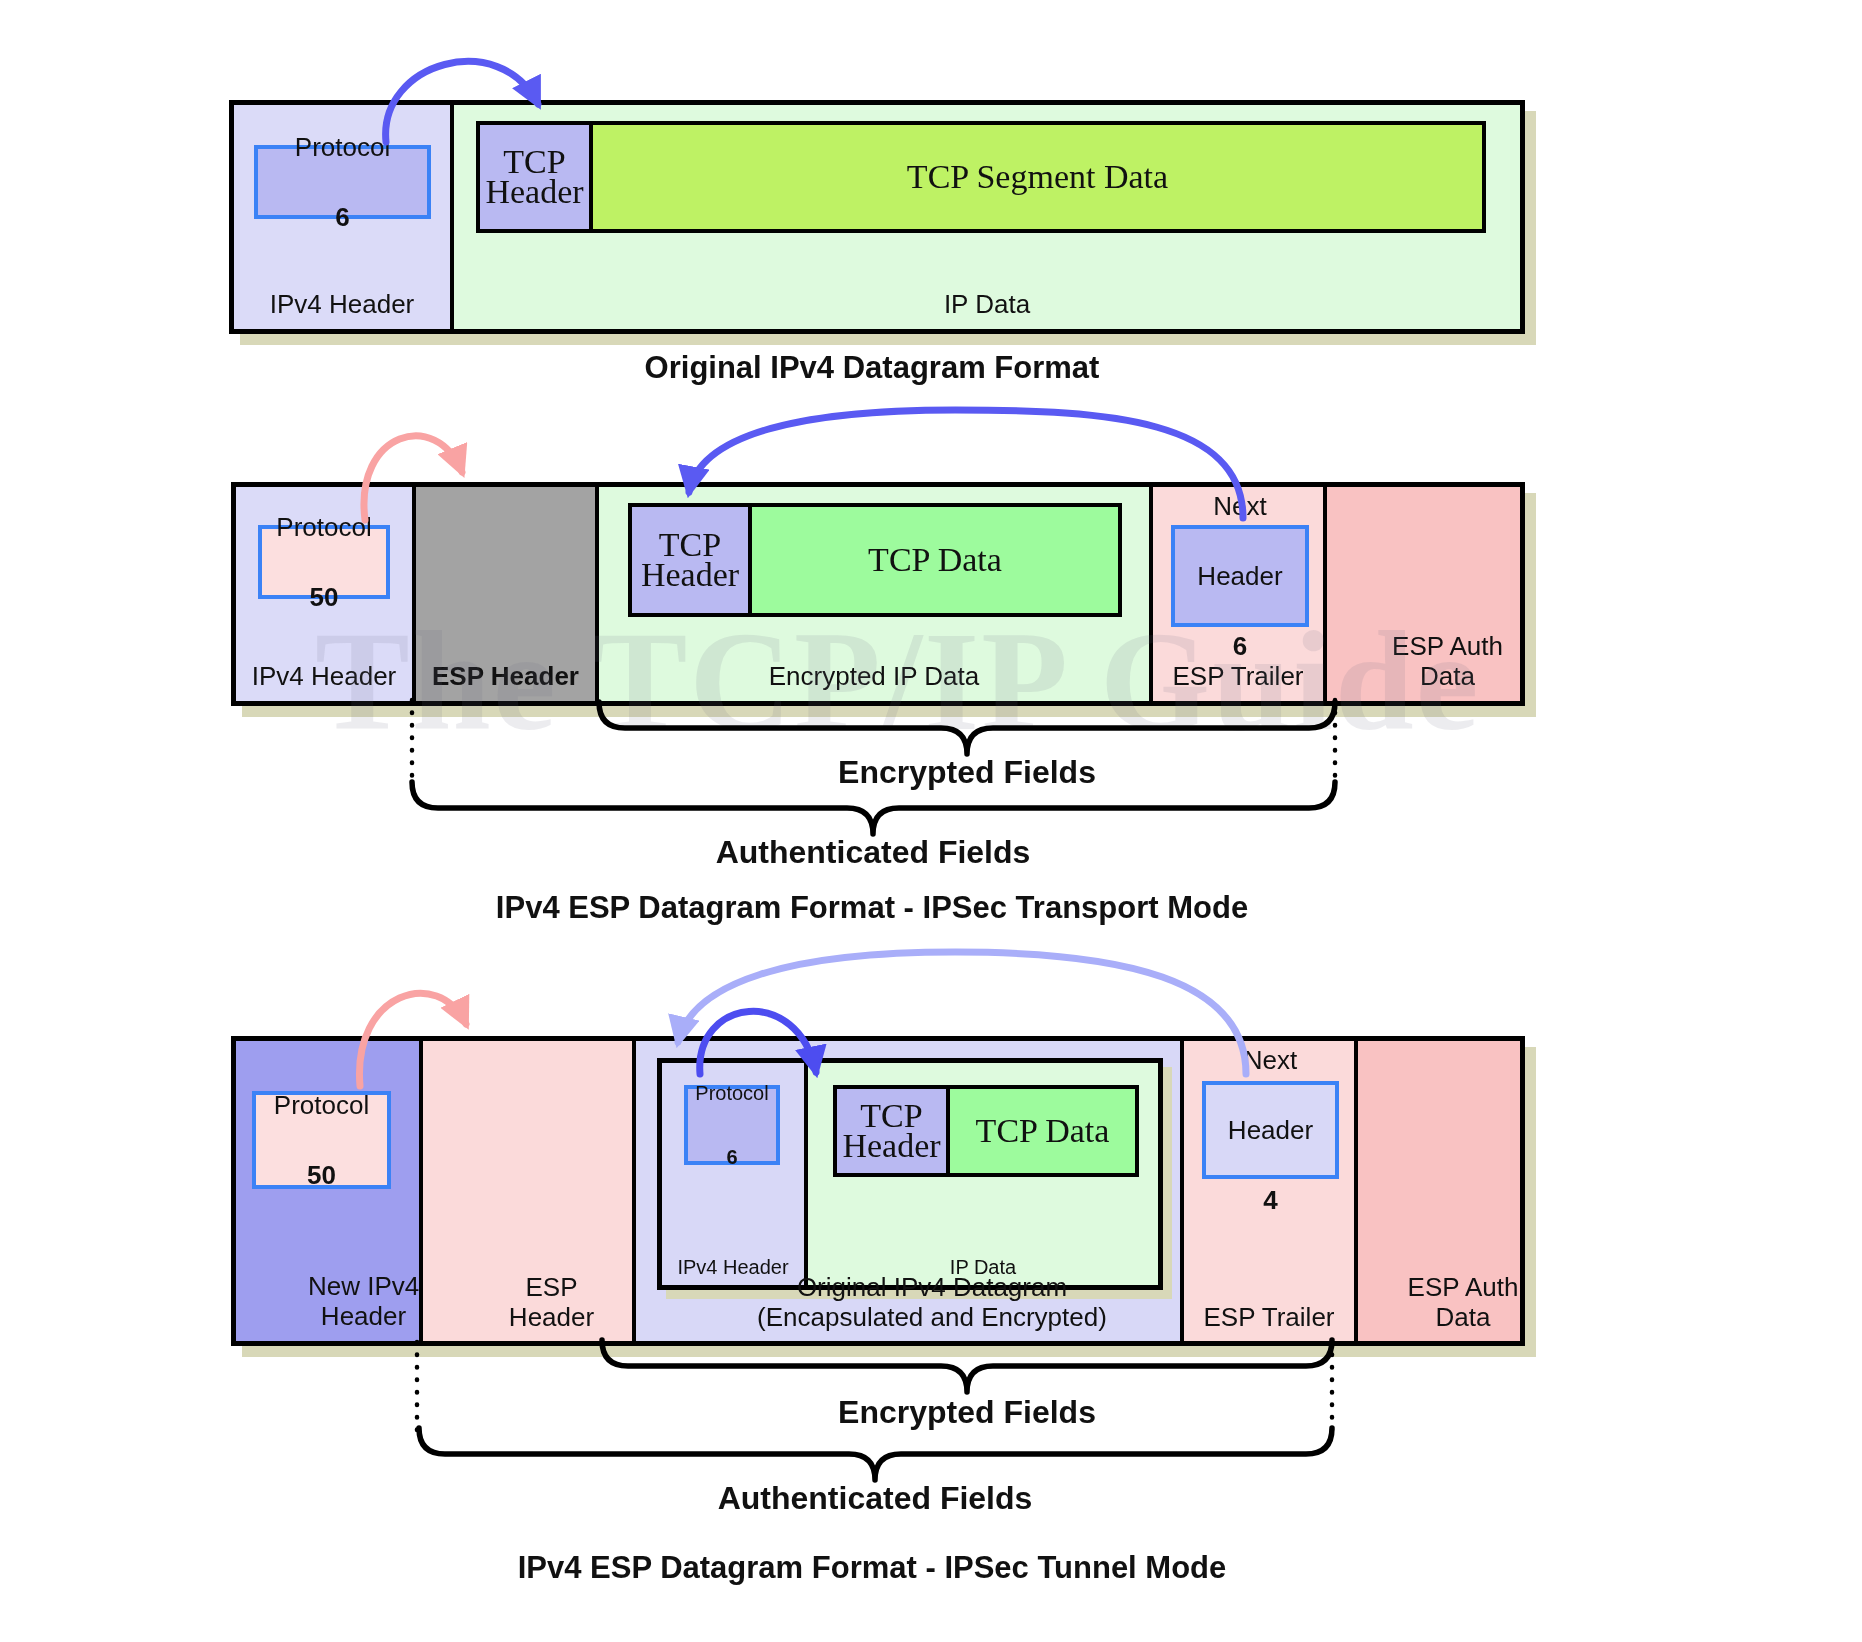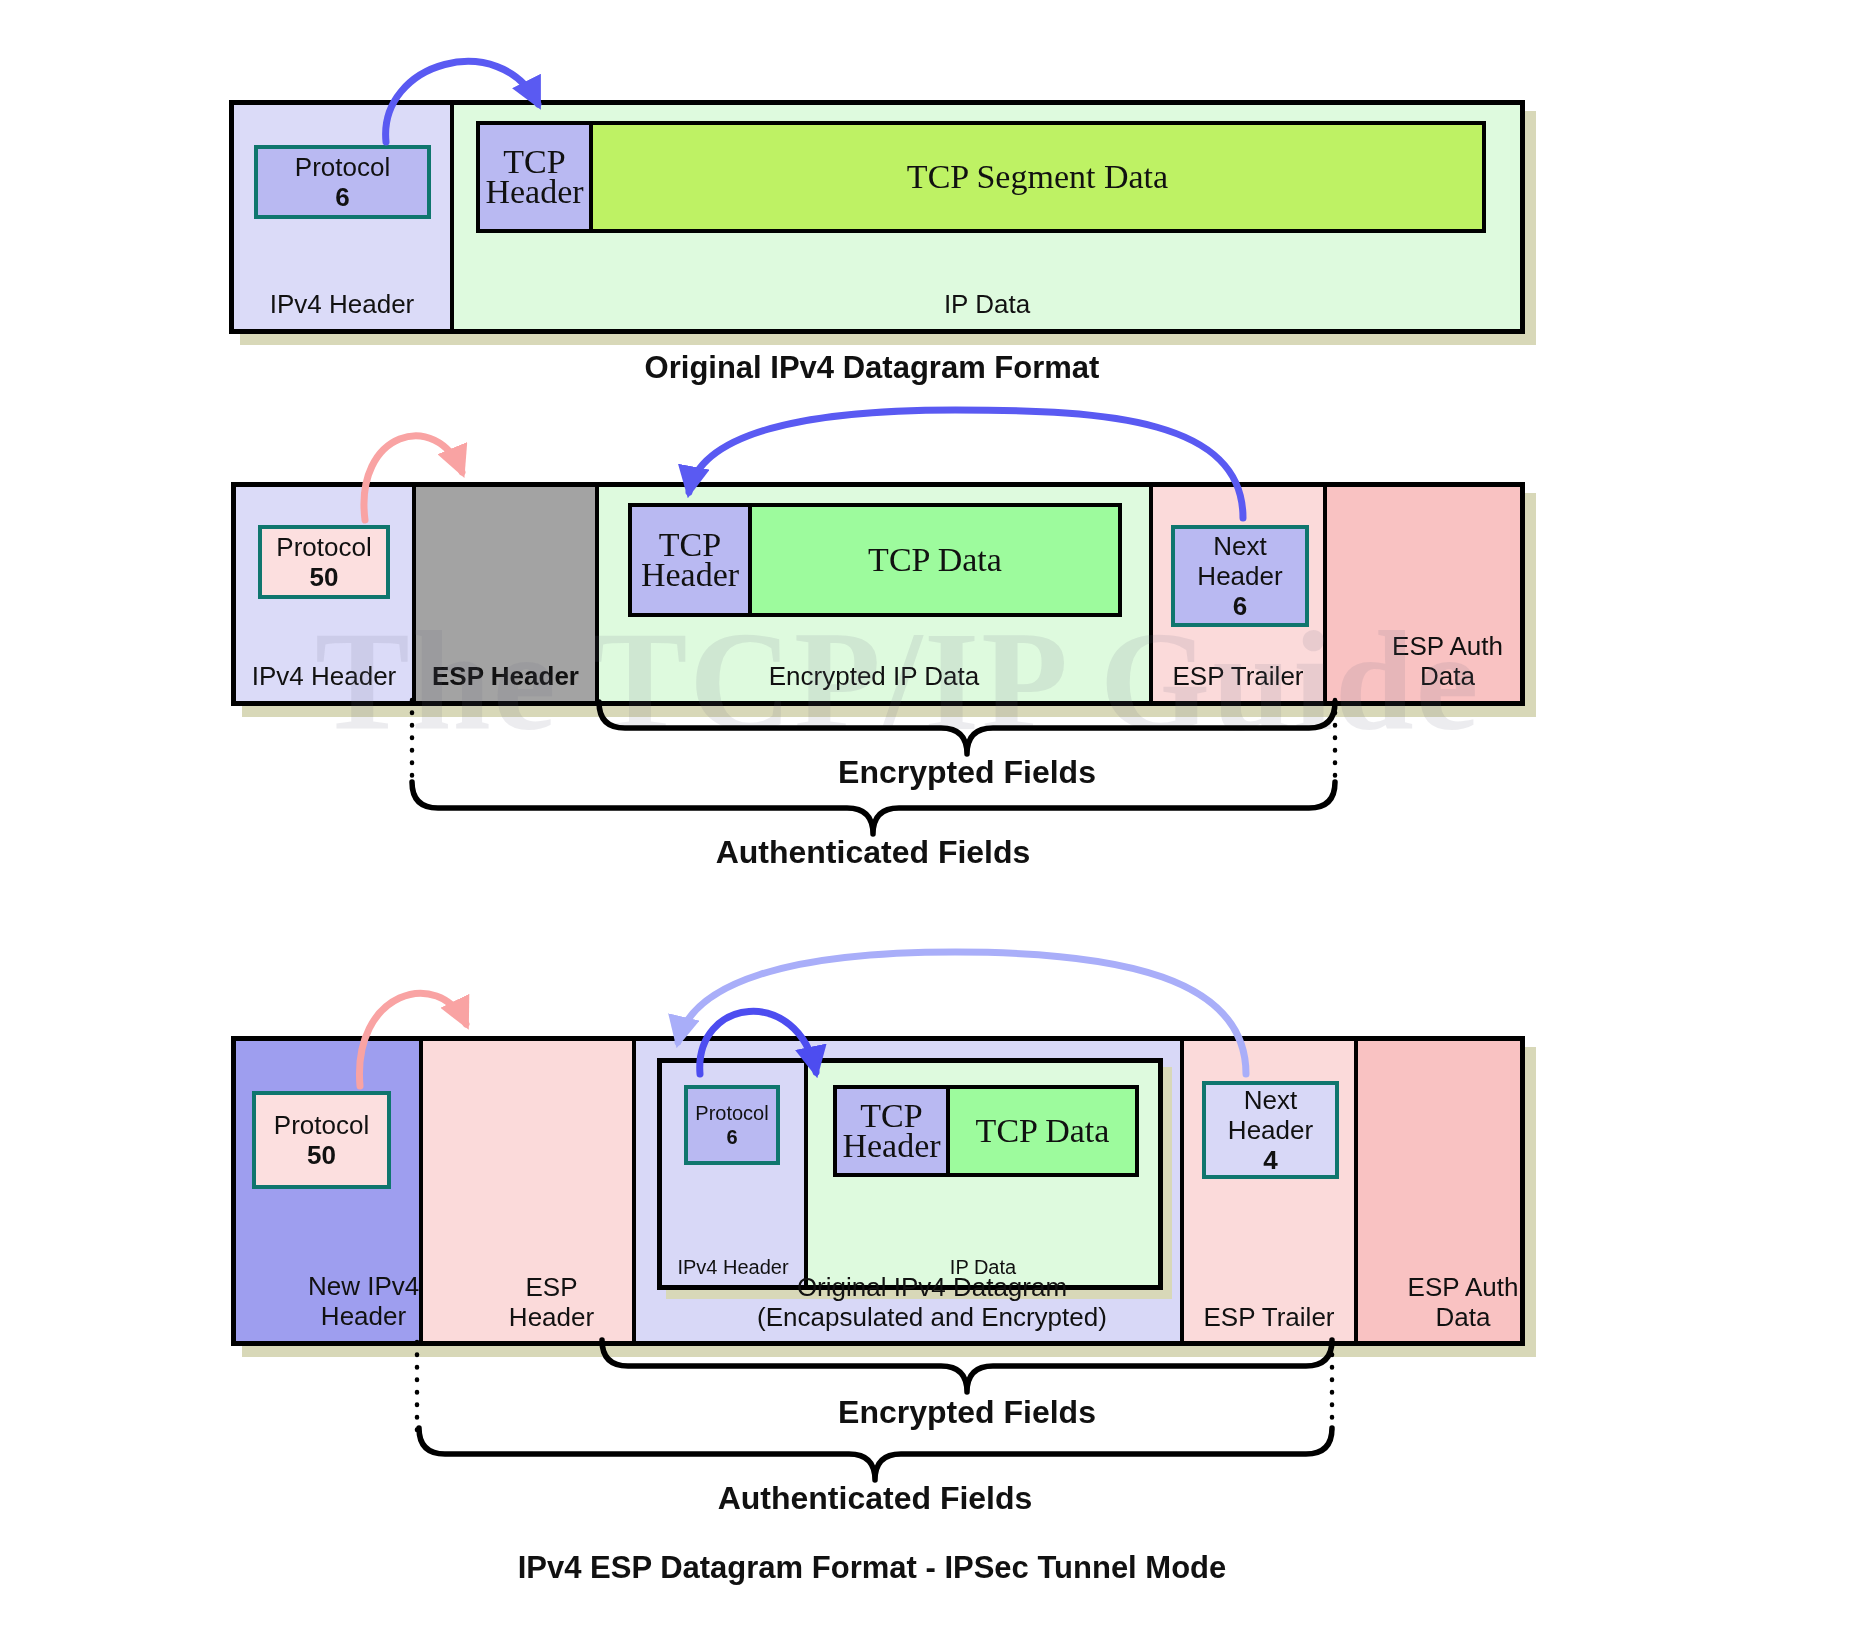--- a/index.html
+++ b/index.html
@@ -4,23 +4,23 @@
 <style>
   html,body{margin:0;padding:0;background:#fff;}
   .stage{position:relative;width:1862px;height:1642px;background:#fff;overflow:hidden;
          font-family:"Liberation Sans",sans-serif;color:#111;}
   .box{position:absolute;border:5px solid #000;box-shadow:11px 11px 0 0 #d8d8b8;display:flex;z-index:1;}
   .sec{position:relative;height:100%;box-sizing:border-box;}
   .sec + .sec{border-left:4px solid #000;}
   .seclabel{position:absolute;left:0;right:0;bottom:10px;text-align:center;
             font-size:26px;line-height:30px;white-space:nowrap;}
   .seclabel span{display:block;margin-left:48px;}
-  .smallbox{position:absolute;border:4px solid #0f766e;display:flex;flex-direction:column;
+  .smallbox{position:absolute;border:4px solid #3b82f6;display:flex;flex-direction:column;
             align-items:center;justify-content:center;text-align:center;
-            font-size:26px;line-height:30px;box-sizing:border-box;}
+            font-size:26px;line-height:30px;box-sizing:border-box;gap:40px;}
   .smallbox.tiny{font-size:20px;line-height:24px;}
   .b{font-weight:bold;}
   .inner{position:absolute;border:4px solid #000;display:flex;box-sizing:border-box;}
   .inner5{position:absolute;border:5px solid #000;display:flex;box-sizing:border-box;
           box-shadow:9px 9px 0 0 #d8d8b8;}
   .icell{display:flex;align-items:center;justify-content:center;text-align:center;
          font-size:34px;line-height:30px;box-sizing:border-box;font-family:Liberation Serif, serif;}
   .subsec{position:relative;height:100%;box-sizing:border-box;}
   .subsec + .subsec{border-left:4px solid #000;}
   .sublabel{position:absolute;left:0;right:0;bottom:6px;text-align:center;
@@ -88,20 +88,21 @@
     </div>
     <div class="sec" style="flex:1;background:#f9c2c2;">
       <div class="seclabel">
         <span>ESP Auth</span>
         <span>Data</span>
       </div>
     </div>
   </div>
   <div class="bracelabel" style="left:967px;top:756px;">Encrypted Fields</div>
   <div class="bracelabel" style="left:873px;top:836px;">Authenticated Fields</div>
+  <div class="title" style="top:890px;">IPv4 ESP Datagram Format - IPSec Transport Mode</div>
 
   <div class="box" style="left:231px;top:1036px;width:1284px;height:300px;">
     <div class="sec" style="width:183px;background:#9e9eef;">
       <div class="smallbox" style="left:16px;top:50px;width:139px;height:98px;background:#fcdfdf;">
         <span>Protocol</span>
         <span class="b">50</span>
       </div>
       <div class="seclabel" style="bottom:10px;padding-left:24px;">
         <span>New IPv4</span>
         <span>Header</span>

